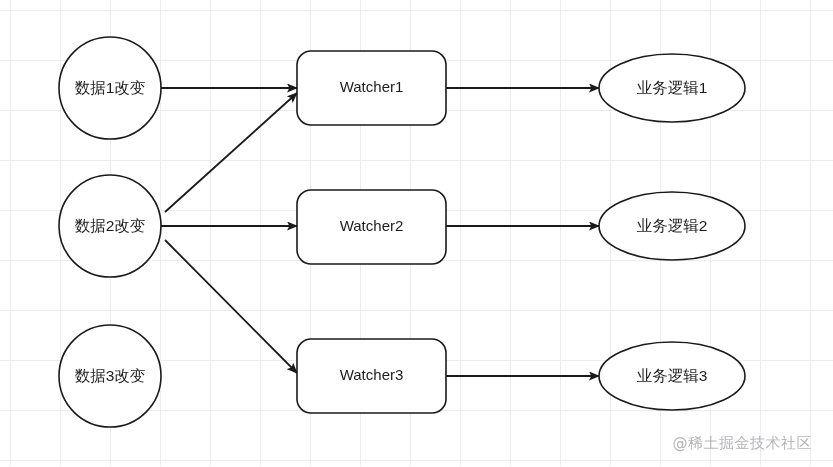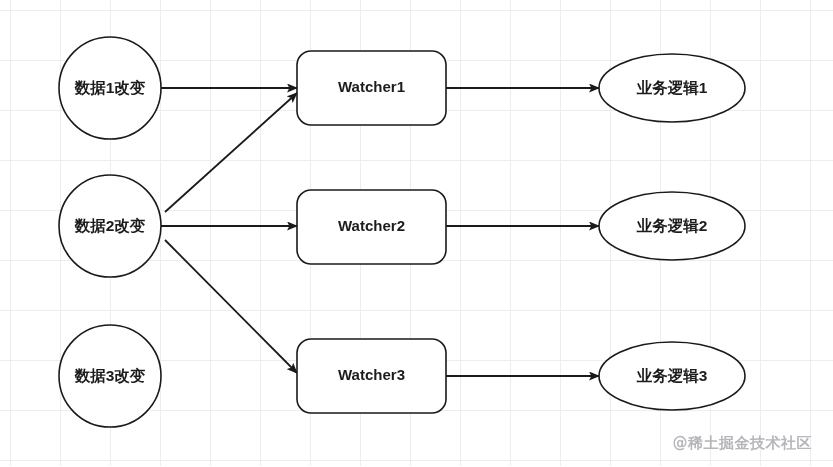--- a/index.html
+++ b/index.html
@@ -15,21 +15,20 @@
     position: relative;
     width: 833px;
     height: 466px;
     overflow: hidden;
     background-color: #ffffff;
     background-image:
       linear-gradient(to right, #ededf0 1px, transparent 1px),
       linear-gradient(to bottom, #ededf0 1px, transparent 1px);
     background-size: 50px 50px;
     background-position: 10px 10px;
-    font-weight: bold;
   }
   #diagram-svg {
     position: absolute;
     left: 0;
     top: 0;
     width: 833px;
     height: 467px;
     display: block;
   }
   .node-shape {

